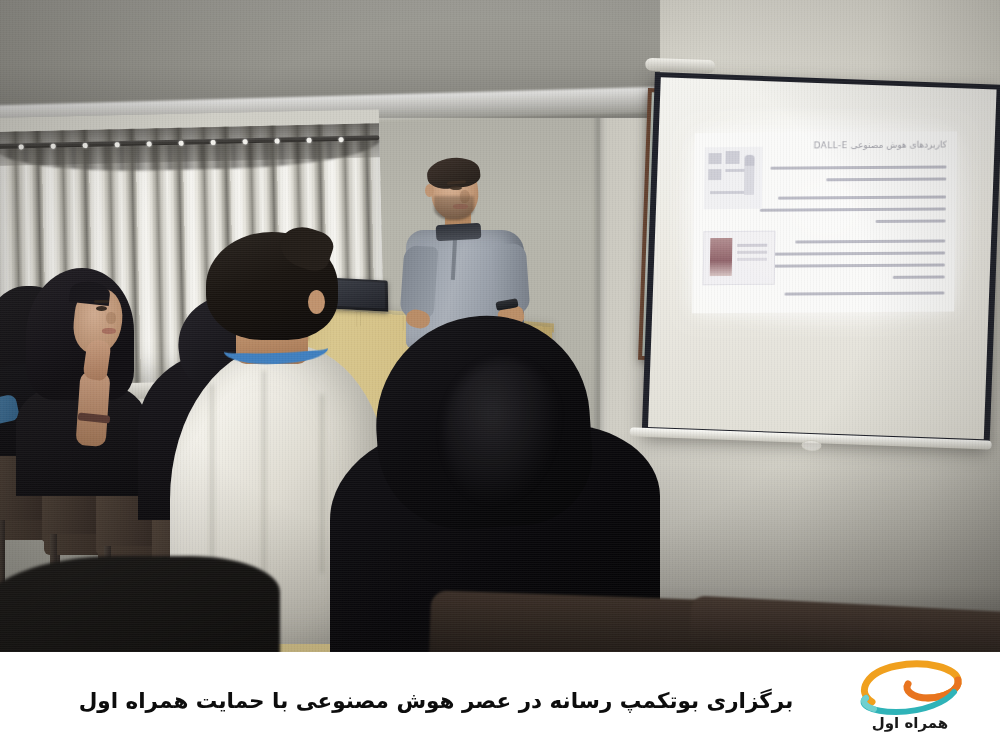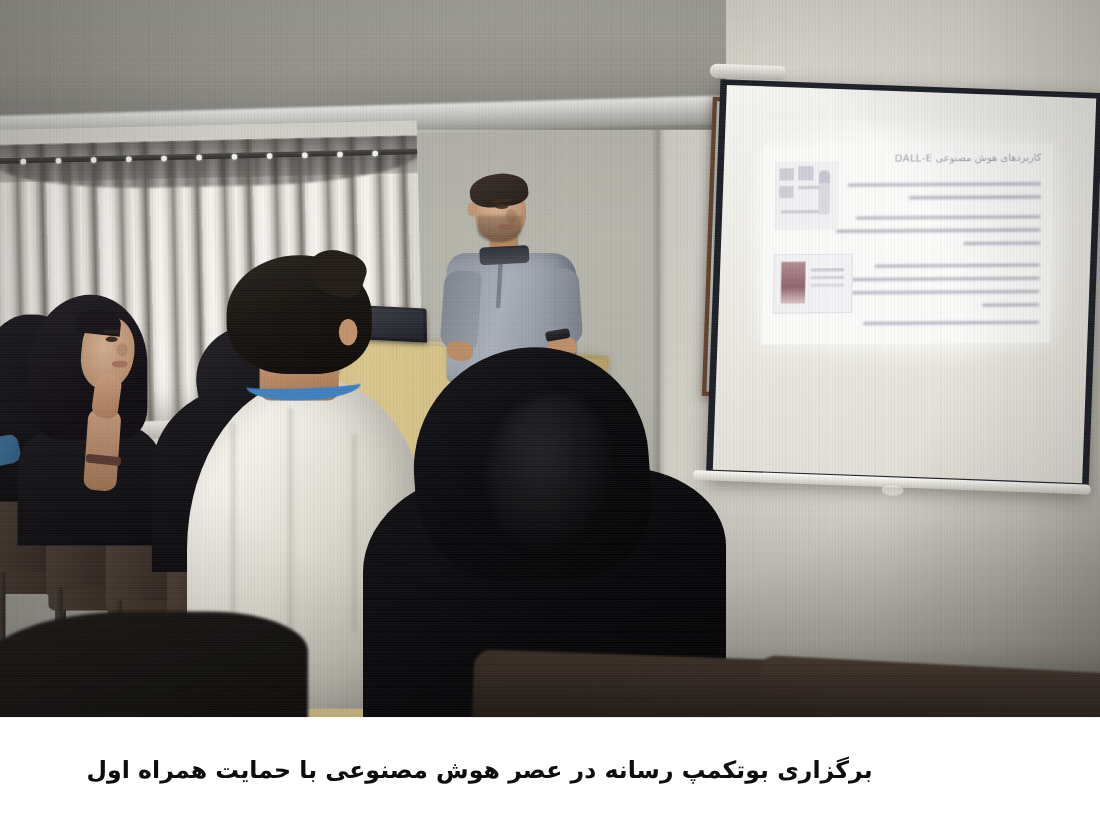--- a/index.html
+++ b/index.html
@@ -746,14 +746,23 @@
     <div class="fg-chairrow2"></div>
 
     <div class="photo-grain"></div>
     <div class="photo-vignette"></div>
   </div>
 
   <div id="caption-bar">
     <div id="caption-text">برگزاری بوتکمپ رسانه در عصر هوش مصنوعی با حمایت همراه اول</div>
   </div>
 
+  <div id="logo">
+    <svg class="logo-swoosh" viewBox="0 0 116 60" aria-hidden="true">
+      <path d="M20 44 C4 34, 14 14, 44 8 C74 2, 104 10, 106 22 C108 32, 92 40, 76 40" fill="none" stroke="#f0a01e" stroke-width="7" stroke-linecap="round"></path>
+      <path d="M106 22 C108 32, 92 40, 76 40 C60 40, 52 32, 56 26" fill="none" stroke="#e8741f" stroke-width="7" stroke-linecap="round"></path>
+      <path d="M14 40 C6 46, 18 54, 44 54 C72 54, 94 44, 102 34" fill="none" stroke="#2fb3b8" stroke-width="6" stroke-linecap="round"></path>
+      <path d="M14 40 C10 43, 12 48, 22 51" fill="none" stroke="#6fd0cf" stroke-width="6" stroke-linecap="round"></path>
+    </svg>
+    <div class="logo-word">همراه اول</div>
+  </div>
 
 </div>
 
 </body></html>

